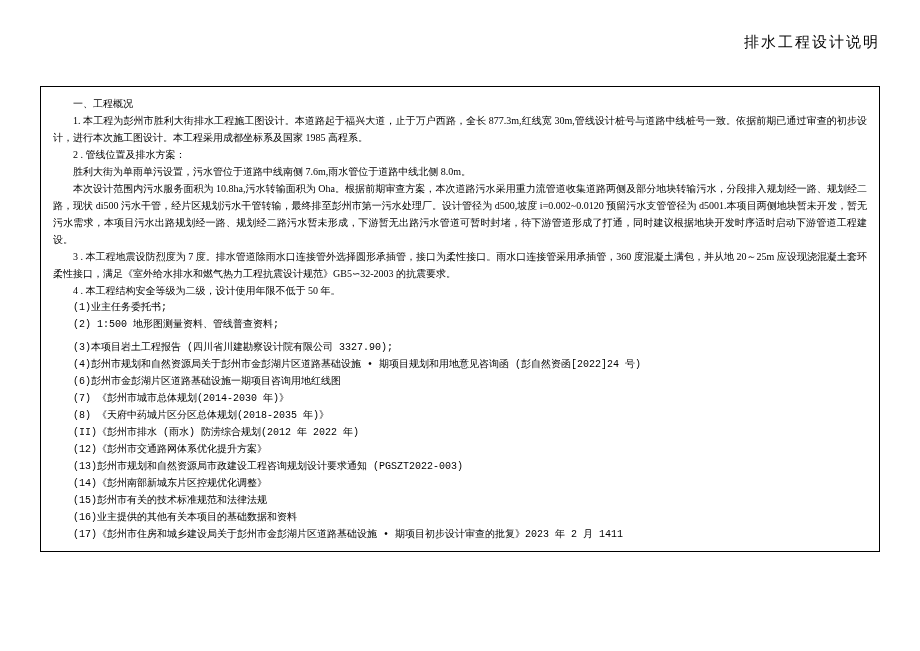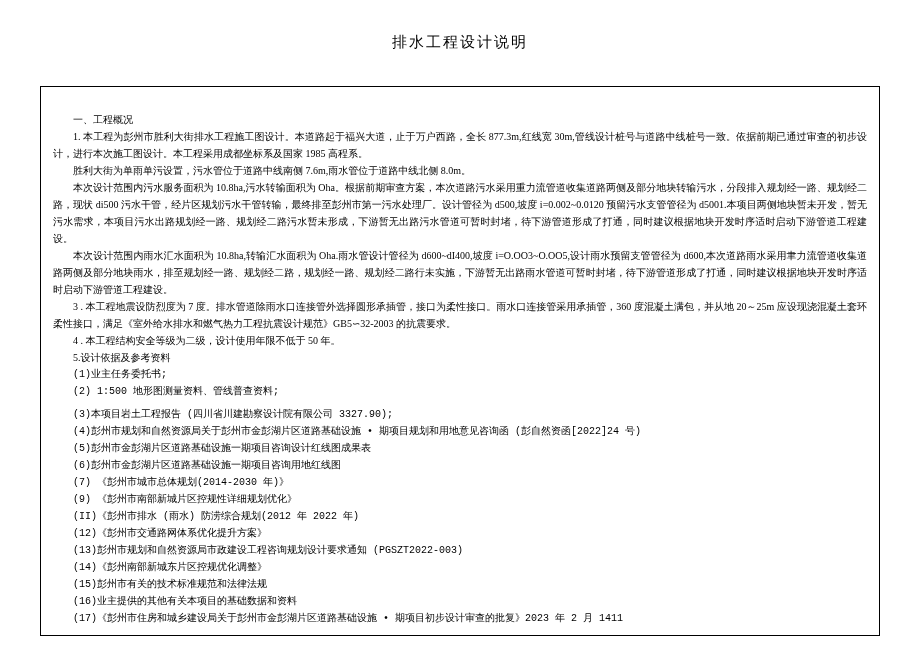--- a/index.html
+++ b/index.html
@@ -10,66 +10,63 @@
     body {
       font-family: "SimSun", "宋体", serif;
       background: #ffffff;
       width: 920px;
       padding: 30px 40px;
       font-size: 10px;
       line-height: 1.7;
       color: #000;
     }
     .title {
-      text-align: center;
+      text-align: right;
       font-size: 15px;
       font-weight: normal;
       margin-bottom: 30px;
       letter-spacing: 2px;
     }
     .content-box {
       border: 1px solid #000;
       padding: 8px 12px;
     }
     .section-header {
       text-indent: 2em;
-      margin-top: 16px;
     }
     .para {
       text-indent: 2em;
       text-align: justify;
     }
     .list-item {
       text-indent: 2em;
       font-family: Liberation Mono, monospace;
     }
   </style>
 </head>
 <body>
 
 <div class="title">排水工程设计说明</div>
 
 <div class="content-box">
   <div class="section-header">一、工程概况</div>
   <div class="para">1. 本工程为彭州市胜利大街排水工程施工图设计。本道路起于福兴大道，止于万户西路，全长 877.3m,红线宽 30m,管线设计桩号与道路中线桩号一致。依据前期已通过审查的初步设计，进行本次施工图设计。本工程采用成都坐标系及国家 1985 高程系。</div>
+  <div class="para">2  . 管线位置及排水方案：</div>
   <div class="para">胜利大街为单雨单污设置，污水管位于道路中线南侧 7.6m,雨水管位于道路中线北侧 8.0m。</div>
   <div class="para">本次设计范围内污水服务面积为 10.8ha,污水转输面积为 Oha。根据前期审查方案，本次道路污水采用重力流管道收集道路两侧及部分地块转输污水，分段排入规划经一路、规划经二路，现状 di500 污水干管，经片区规划污水干管转输，最终排至彭州市第一污水处理厂。设计管径为 d500,坡度 i=0.002~0.0120 预留污水支管管径为 d5001.本项目两侧地块暂未开发，暂无污水需求，本项目污水出路规划经一路、规划经二路污水暂未形成，下游暂无出路污水管道可暂时封堵，待下游管道形成了打通，同时建议根据地块开发时序适时启动下游管道工程建设。</div>
-  <div class="para">本次设计范围内雨水汇水面积为 10.8ha,转输汇水面积为 Oha.雨水管设计管径为 d600~dI400,坡度 i=O.OO3~O.OO5,设计雨水预留支管管径为 d600,本次道路雨水采用聿力流管道收集道路两侧及部分地块雨水，排至规划经一路、规划经二路，规划经一路、规划经二路行未实施，下游暂无出路雨水管道可暂时封堵，待下游管道形成了打通，同时建议根据地块开发时序适时启动下游管道工程建设。</div>
   <div class="para">3  . 本工程地震设防烈度为 7 度。排水管道除雨水口连接管外选择圆形承插管，接口为柔性接口。雨水口连接管采用承插管，360 度混凝土满包，并从地 20～25m 应设现浇混凝土套环柔性接口，满足《室外给水排水和燃气热力工程抗震设计规范》GB5∽32-2003 的抗震要求。</div>
   <div class="para">4  . 本工程结构安全等级为二级，设计使用年限不低于 50 年。</div>
-  <div class="para">5.设计依据及参考资料</div>
   <div class="list-item">(1)业主任务委托书;</div>
   <div class="list-item">(2)   1:500 地形图测量资料、管线普查资料;</div>
   <div style="height:6px"></div>
   <div class="list-item">(3)本项目岩土工程报告 (四川省川建勘察设计院有限公司 3327.90);</div>
   <div class="list-item">(4)彭州市规划和自然资源局关于彭州市金彭湖片区道路基础设施 • 期项目规划和用地意见咨询函 (彭自然资函[2022]24 号)</div>
-  <div class="list-item">(5)彭州市金彭湖片区道路基础设施一期项目咨询设计红线图成果表</div>
   <div class="list-item">(6)彭州市金彭湖片区道路基础设施一期项目咨询用地红线图</div>
   <div class="list-item">(7)     《彭州市城市总体规划(2014-2030 年)》</div>
-  <div class="list-item">(9)     《彭州市南部新城片区控规性详细规划优化》</div>
+  <div class="list-item">(8)     《天府中药城片区分区总体规划(2018-2035 年)》</div>
   <div class="list-item">(II)《彭州市排水 (雨水) 防涝综合规划(2012 年 2022 年)</div>
   <div class="list-item">(12)《彭州市交通路网体系优化提升方案》</div>
   <div class="list-item">(13)彭州市规划和自然资源局市政建设工程咨询规划设计要求通知 (PGSZT2022-003)</div>
   <div class="list-item">(14)《彭州南部新城东片区控规优化调整》</div>
   <div class="list-item">(15)彭州市有关的技术标准规范和法律法规</div>
   <div class="list-item">(16)业主提供的其他有关本项目的基础数据和资料</div>
   <div class="list-item">(17)《彭州市住房和城乡建设局关于彭州市金彭湖片区道路基础设施 • 期项目初步设计审查的批复》2023 年 2 月 1411</div>
 </div>
 
 </body></html>

